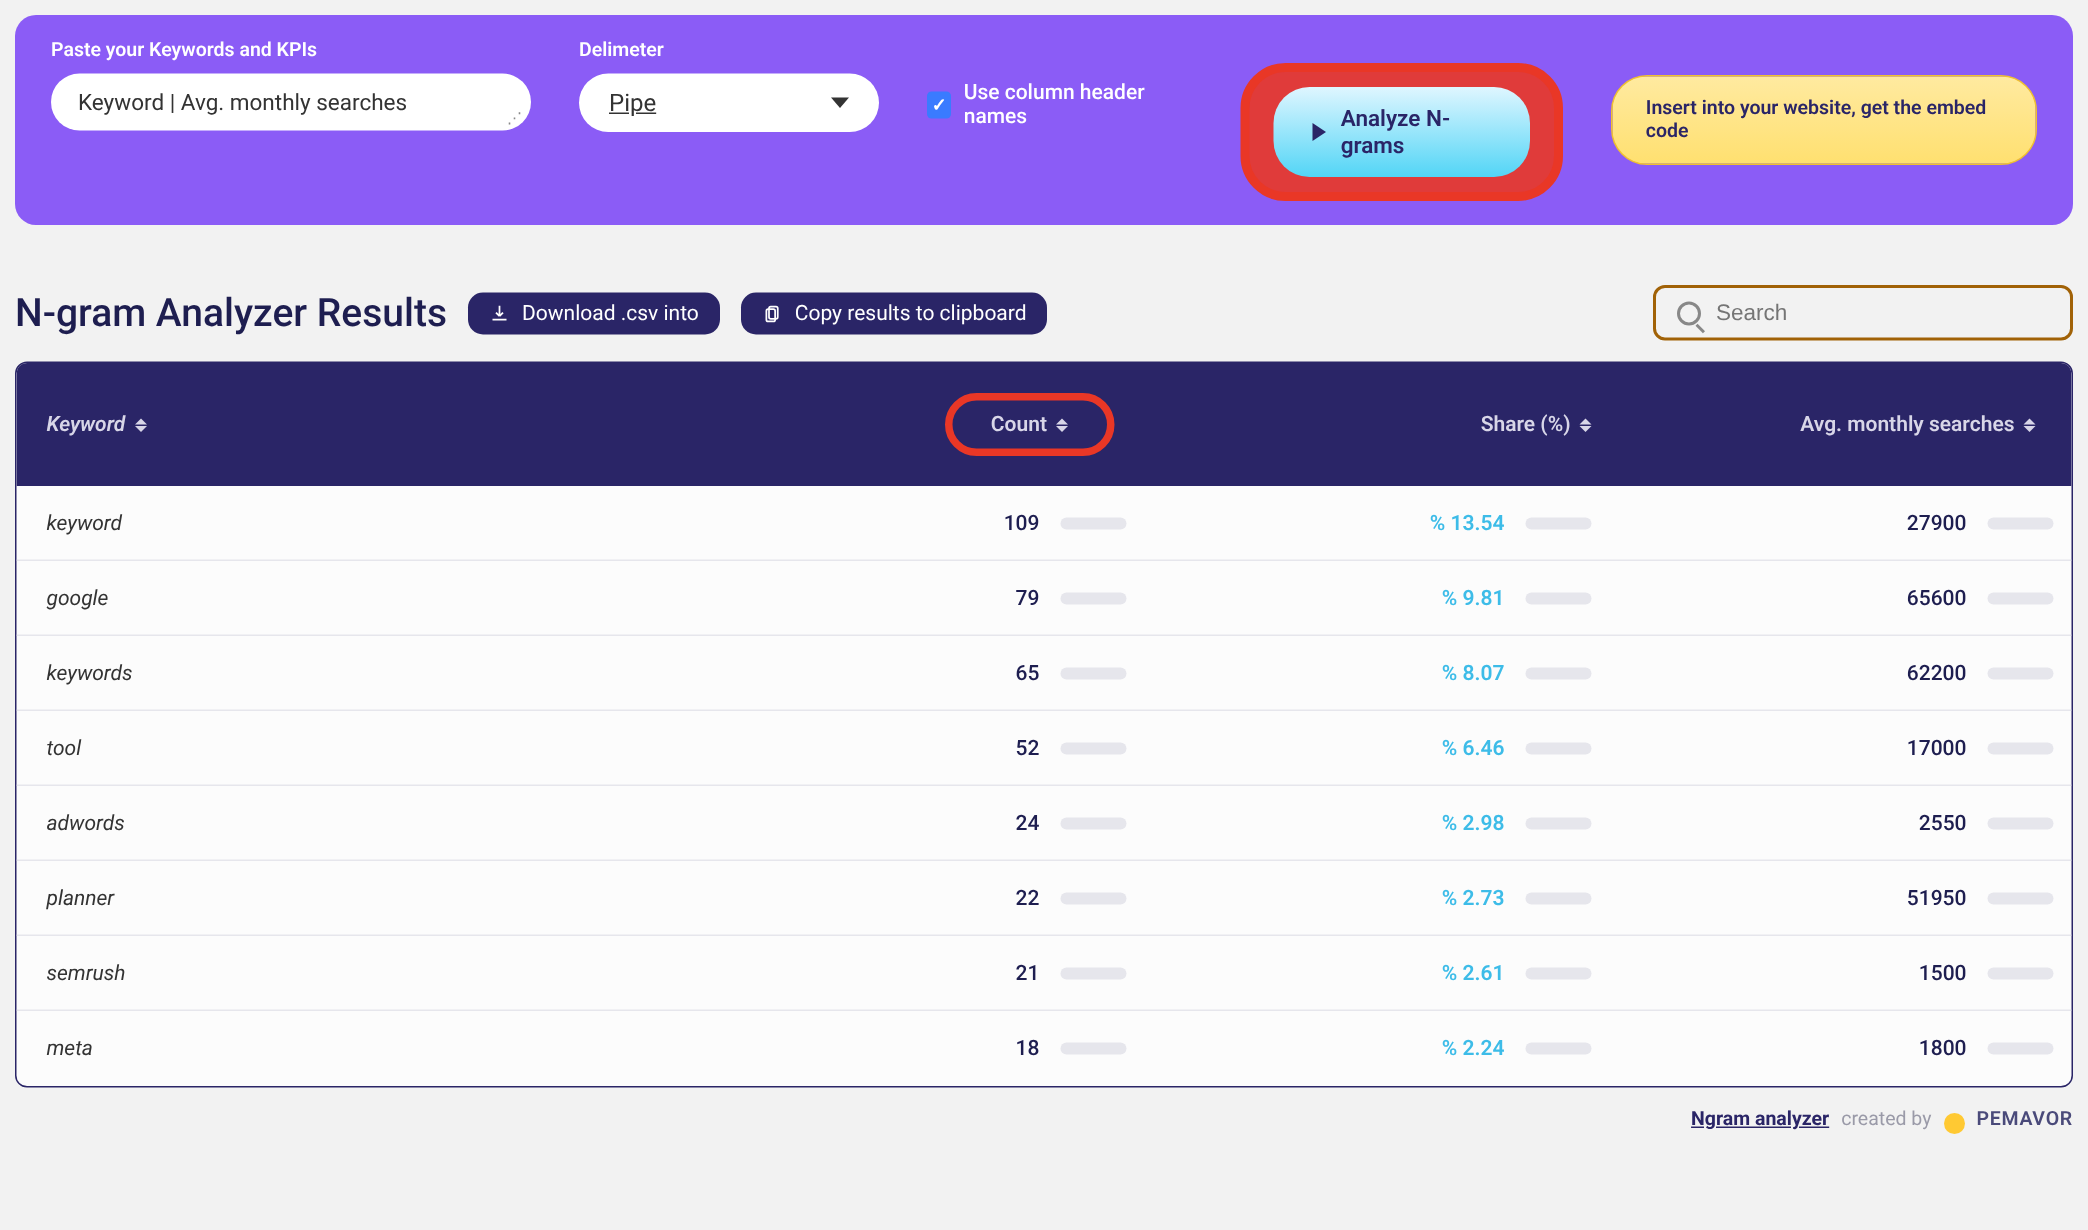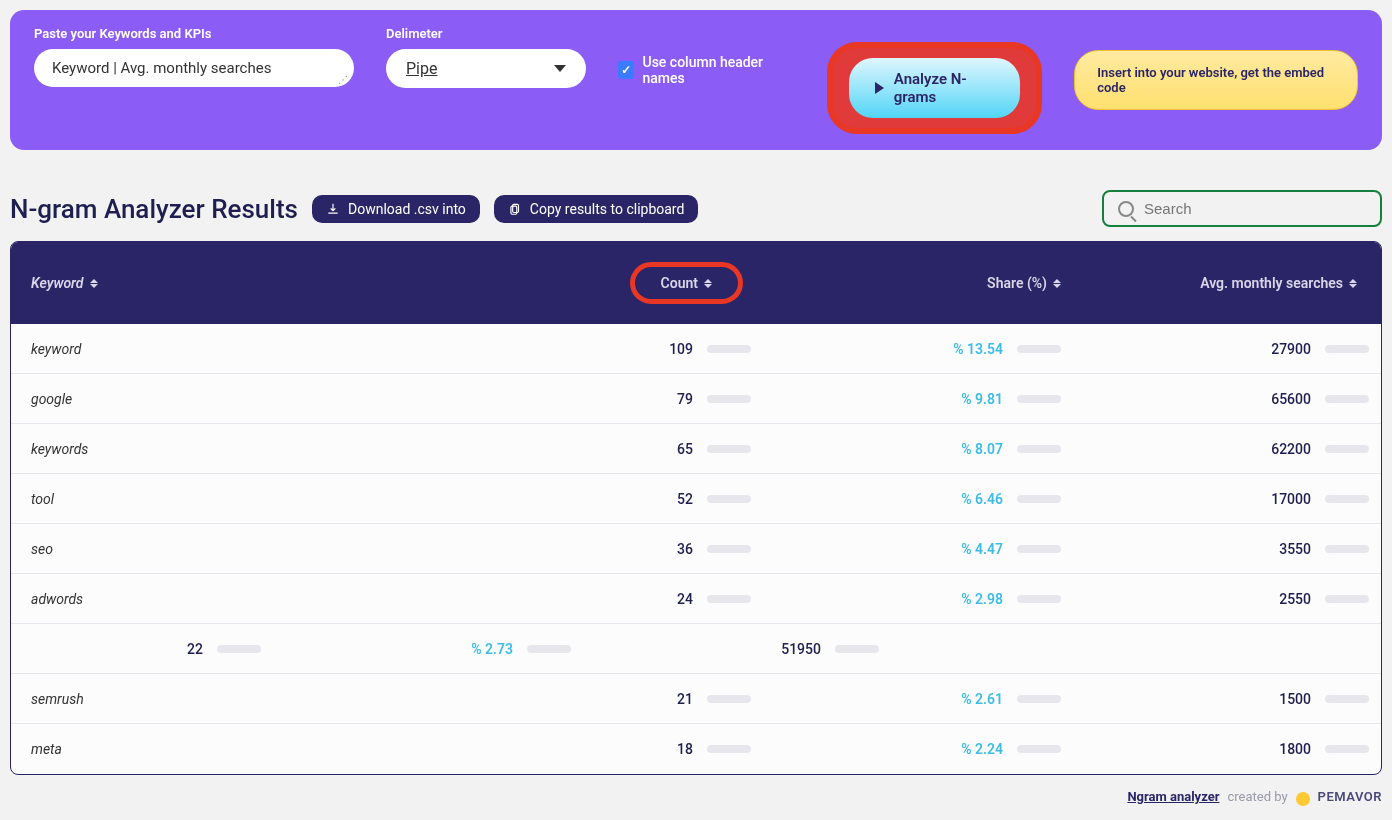--- a/index.html
+++ b/index.html
@@ -147,21 +147,21 @@
       border-radius: 10px;
       padding: 6px 14px;
       font-size: 14px;
       display: flex;
       align-items: center;
       gap: 8px;
       cursor: pointer;
     }
     .spacer { flex: 1; }
     .search-box {
-      border: 2px solid #15803d;
+      border: 2px solid #a16207;
       border-radius: 8px;
       padding: 8px 14px;
       display: flex;
       align-items: center;
       gap: 10px;
       width: 280px;
     }
     .search-box input {
       border: none;
       background: transparent;
@@ -439,50 +439,36 @@
     <div class="td col-share">
       <span class="pct-val">% 6.46</span>
       <span class="bar-bg"><span class="bar-fg" style="width:16%"></span></span>
     </div>
     <div class="td col-avg">
       <span class="value-num">17000</span>
       <span class="bar-bg"><span class="bar-fg" style="width:16%"></span></span>
     </div>
   </div>
       <div class="table-row">
-    <div class="td col-keyword">seo</div>
-    <div class="td col-count">
-      <span class="value-num">36</span>
-      <span class="bar-bg"><span class="bar-fg" style="width:20%"></span></span>
-    </div>
-    <div class="td col-share">
-      <span class="pct-val">% 4.47</span>
-      <span class="bar-bg"><span class="bar-fg" style="width:11%"></span></span>
-    </div>
-    <div class="td col-avg">
-      <span class="value-num">3550</span>
-      <span class="bar-bg"><span class="bar-fg" style="width:6%"></span></span>
-    </div>
-  </div>
-      <div class="table-row">
     <div class="td col-keyword">adwords</div>
     <div class="td col-count">
       <span class="value-num">24</span>
       <span class="bar-bg"><span class="bar-fg" style="width:14%"></span></span>
     </div>
     <div class="td col-share">
       <span class="pct-val">% 2.98</span>
       <span class="bar-bg"><span class="bar-fg" style="width:8%"></span></span>
     </div>
     <div class="td col-avg">
       <span class="value-num">2550</span>
       <span class="bar-bg"><span class="bar-fg" style="width:5%"></span></span>
     </div>
   </div>
       <div class="table-row">
+    <div class="td col-keyword">planner</div>
     <div class="td col-count">
       <span class="value-num">22</span>
       <span class="bar-bg"><span class="bar-fg" style="width:12%"></span></span>
     </div>
     <div class="td col-share">
       <span class="pct-val">% 2.73</span>
       <span class="bar-bg"><span class="bar-fg" style="width:7%"></span></span>
     </div>
     <div class="td col-avg">
       <span class="value-num">51950</span>

